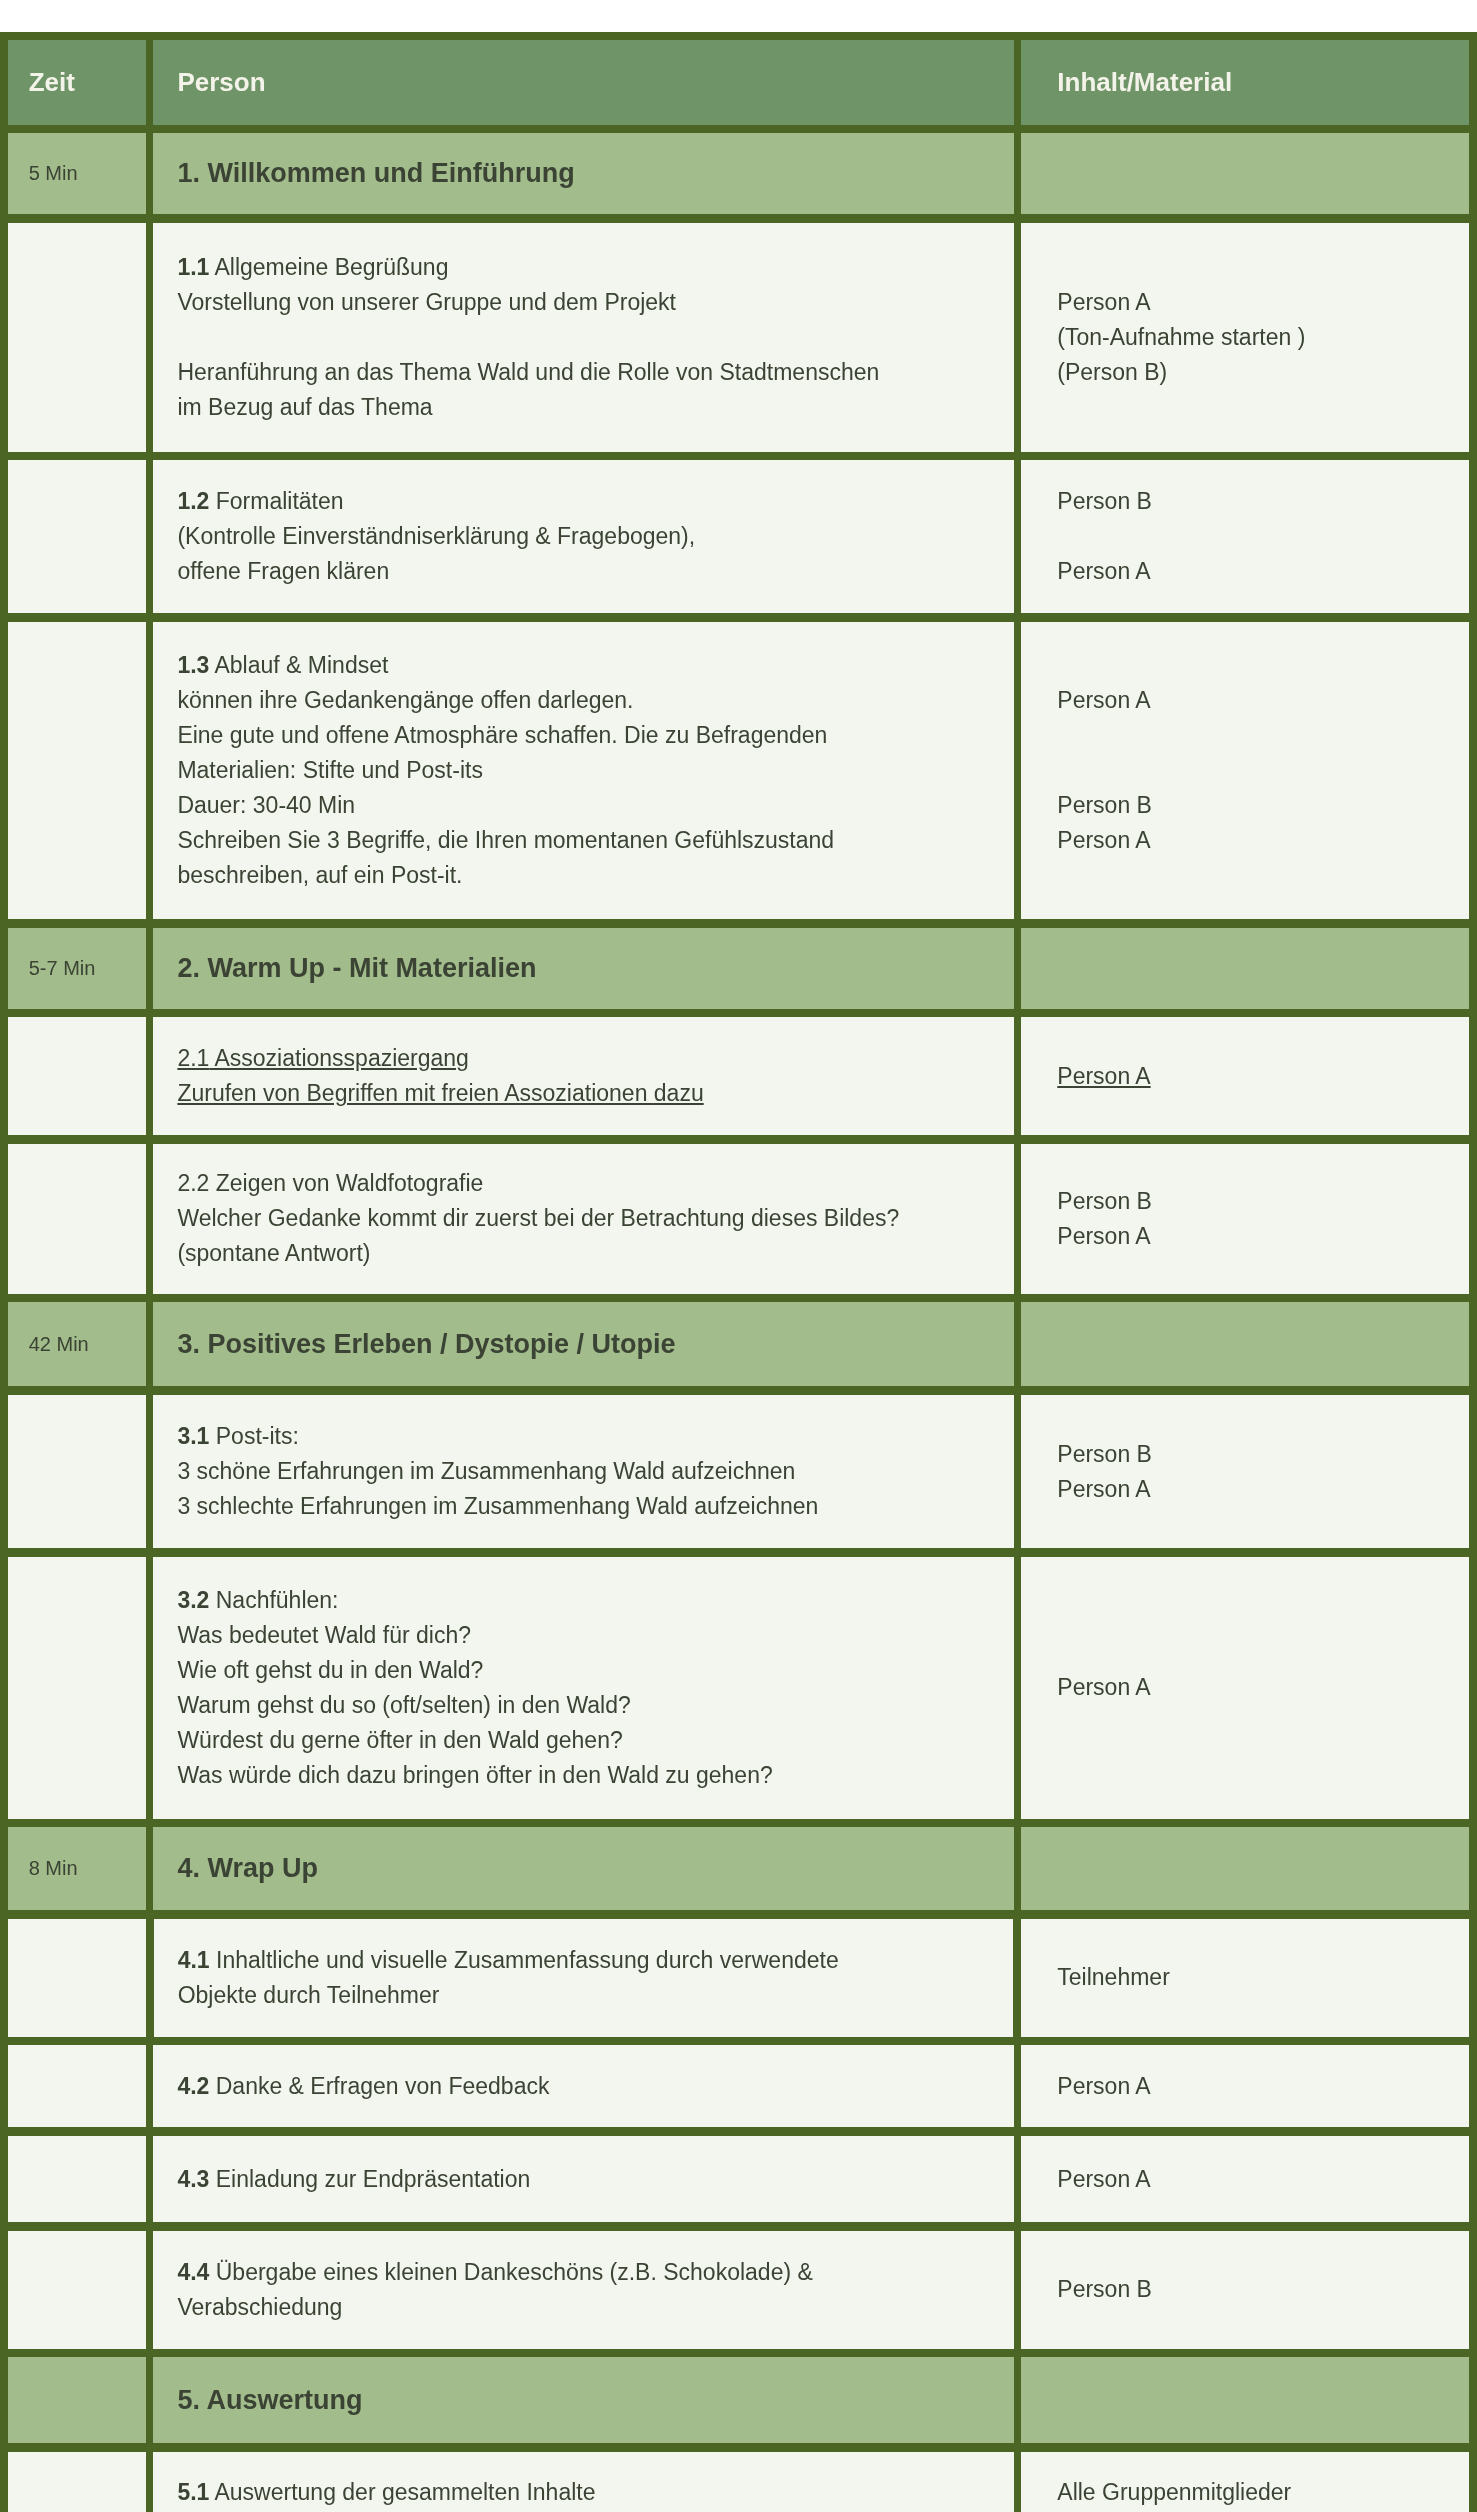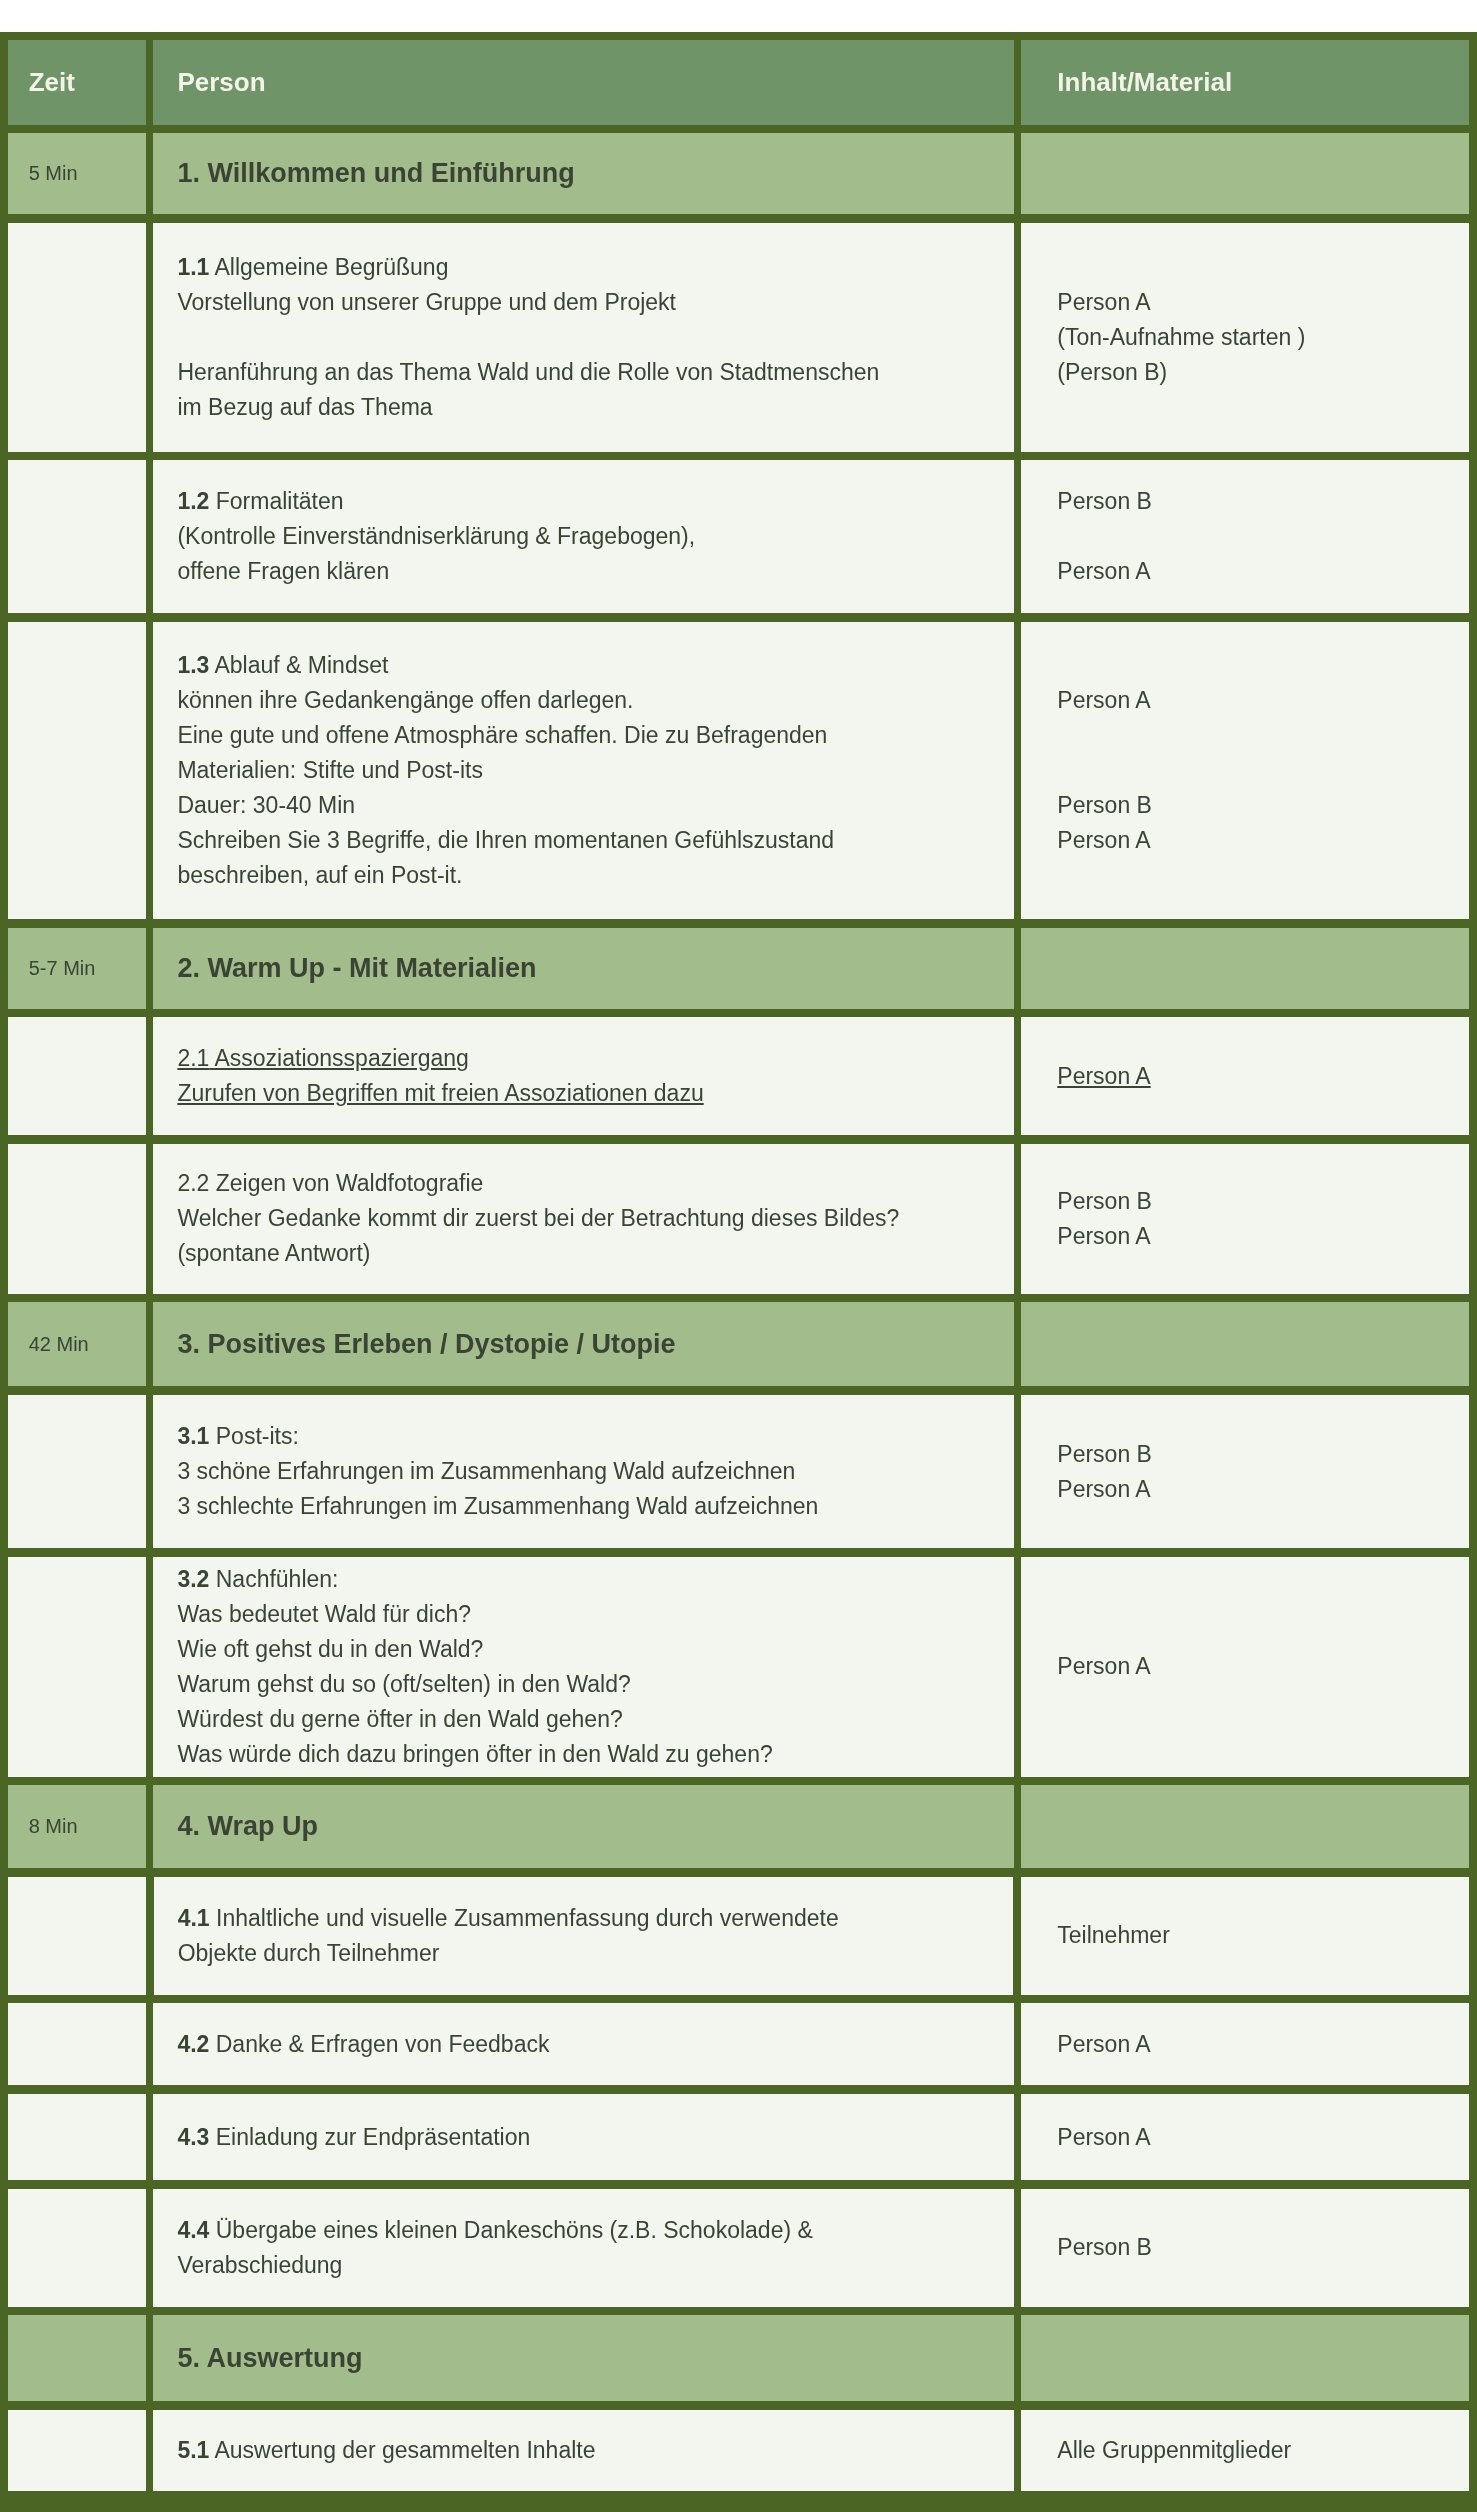--- a/index.html
+++ b/index.html
@@ -186,21 +186,21 @@
       <div class="cell col-person">
         <div class="line"><span class="lead-bold">3.1</span> Post-its:</div>
         <div class="line">3 schöne Erfahrungen im Zusammenhang Wald aufzeichnen</div>
         <div class="line">3 schlechte Erfahrungen im Zusammenhang Wald aufzeichnen</div>
       </div>
       <div class="cell col-inhalt">
         <div class="line">Person B</div>
         <div class="line">Person A</div>
       </div>
     </div>
-    <div class="row detail" style="height: 220px;">
+    <div class="row detail" style="height: 262px;">
       <div class="cell col-zeit"></div>
       <div class="cell col-person">
         <div class="line"><span class="lead-bold">3.2</span> Nachfühlen:</div>
         <div class="line">Was bedeutet Wald für dich?</div>
         <div class="line">Wie oft gehst du in den Wald?</div>
         <div class="line">Warum gehst du so (oft/selten) in den Wald?</div>
         <div class="line">Würdest du gerne öfter in den Wald gehen?</div>
         <div class="line">Was würde dich dazu bringen öfter in den Wald zu gehen?</div>
       </div>
       <div class="cell col-inhalt">

